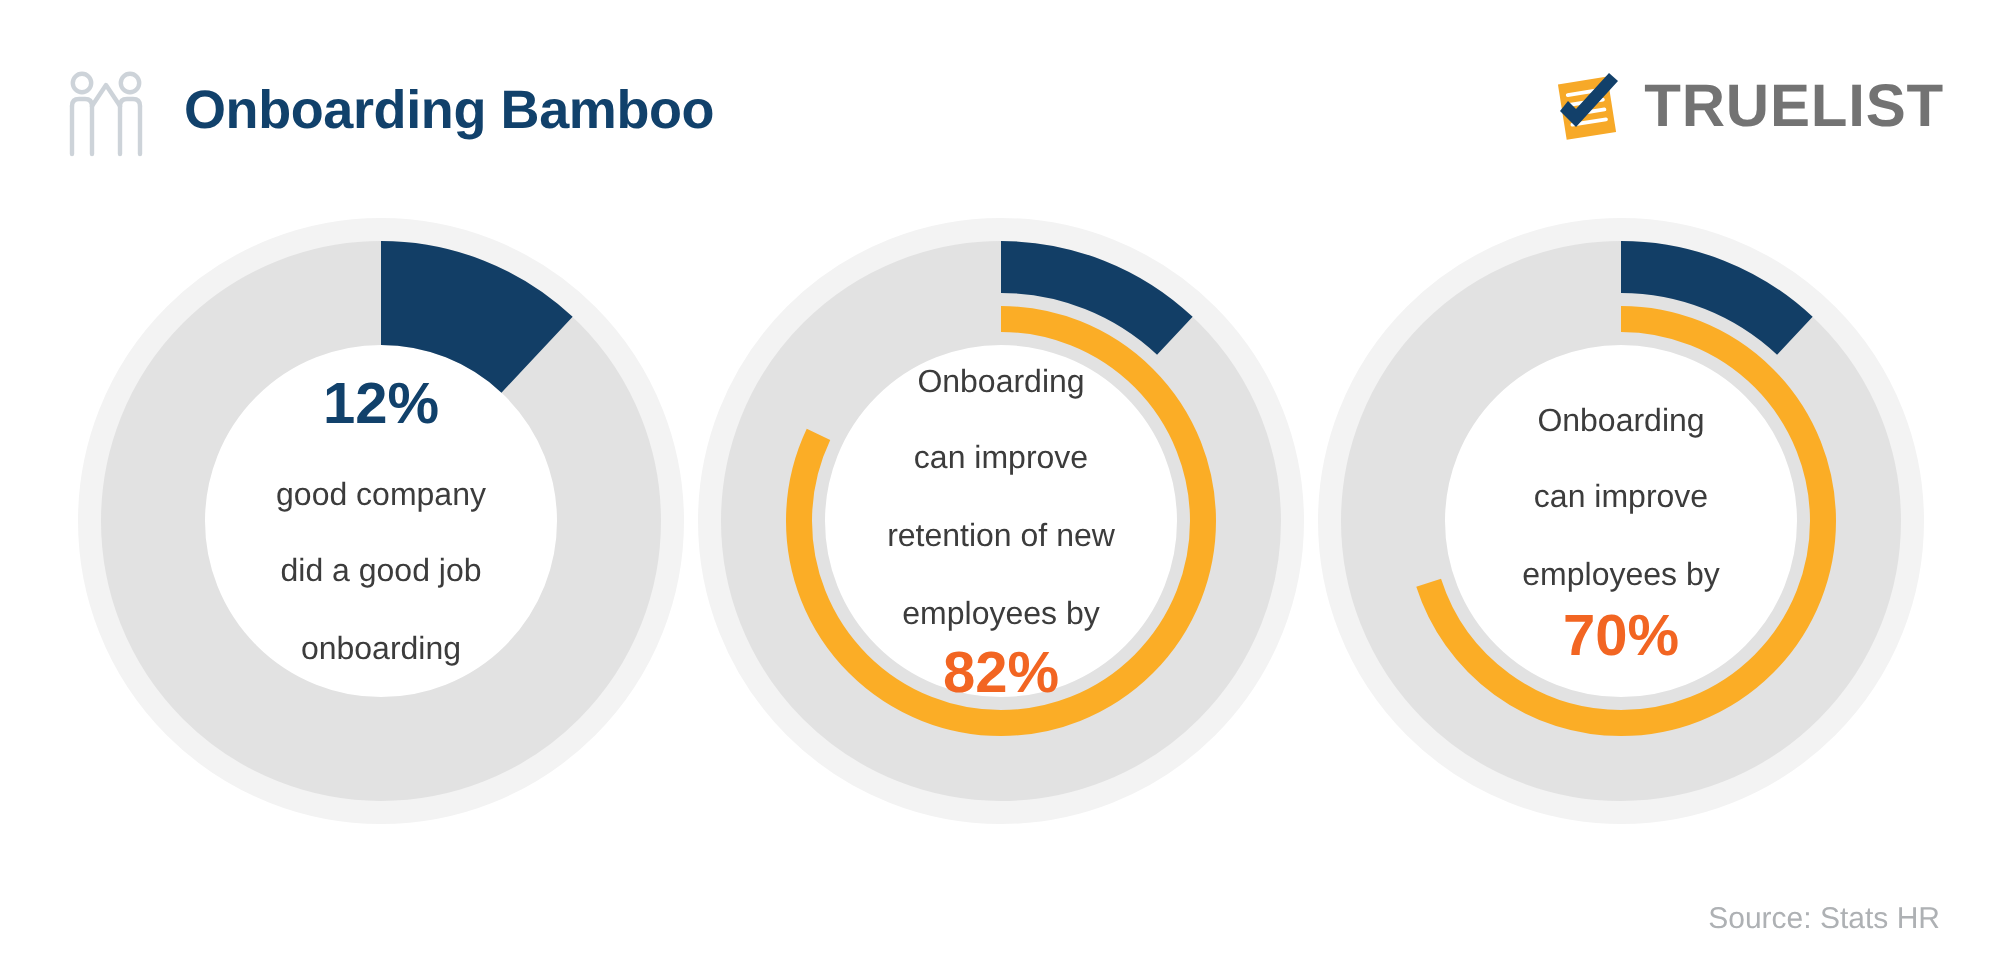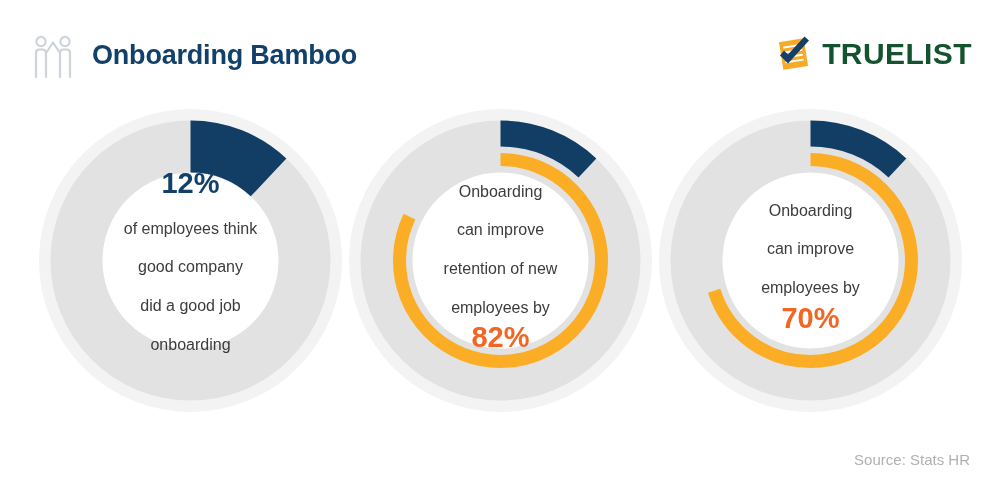--- a/index.html
+++ b/index.html
@@ -48,21 +48,21 @@
     align-items: center;
     gap: 9px;
   }
   .logo-mark {
     width: 38px; height: 38px;
     flex: 0 0 auto;
   }
   .logo-word {
     font-size: 30px;
     font-weight: bold;
-    color: #14532d;
+    color: #737373;
     letter-spacing: 0.4px;
     line-height: 1;
   }
 
   
   .donut-row {
     position: absolute;
     left: 0; top: 108px;
     width: 1000px; height: 305px; padding-left: 12px;
   }
@@ -164,21 +164,20 @@
         <circle cx="152.5" cy="152.5" r="145" fill="none" stroke="#f3f3f3" stroke-width="13"></circle>
 
         <circle cx="152.5" cy="152.5" r="114" fill="none" stroke="#e2e2e2" stroke-width="52"></circle>
 
         <g transform="rotate(-90 152.5 152.5)">
           <circle cx="152.5" cy="152.5" r="114" fill="none" stroke="#123e66" stroke-width="52" stroke-dasharray="85.9 630.2"></circle>
         </g>
       </svg>
       <div class="donut-center">
         <div class="stat-big navy">12%</div>
-        <div class="stat-text">of employees think</div>
         <div class="stat-text">good company</div>
         <div class="stat-text">did a good job</div>
         <div class="stat-text">onboarding</div>
       </div>
     </div>
 
     <div class="donut donut-2">
       <svg viewBox="0 0 305 305">
         <circle cx="152.5" cy="152.5" r="145" fill="none" stroke="#f3f3f3" stroke-width="13"></circle>
         <circle cx="152.5" cy="152.5" r="114" fill="none" stroke="#e2e2e2" stroke-width="52"></circle>

